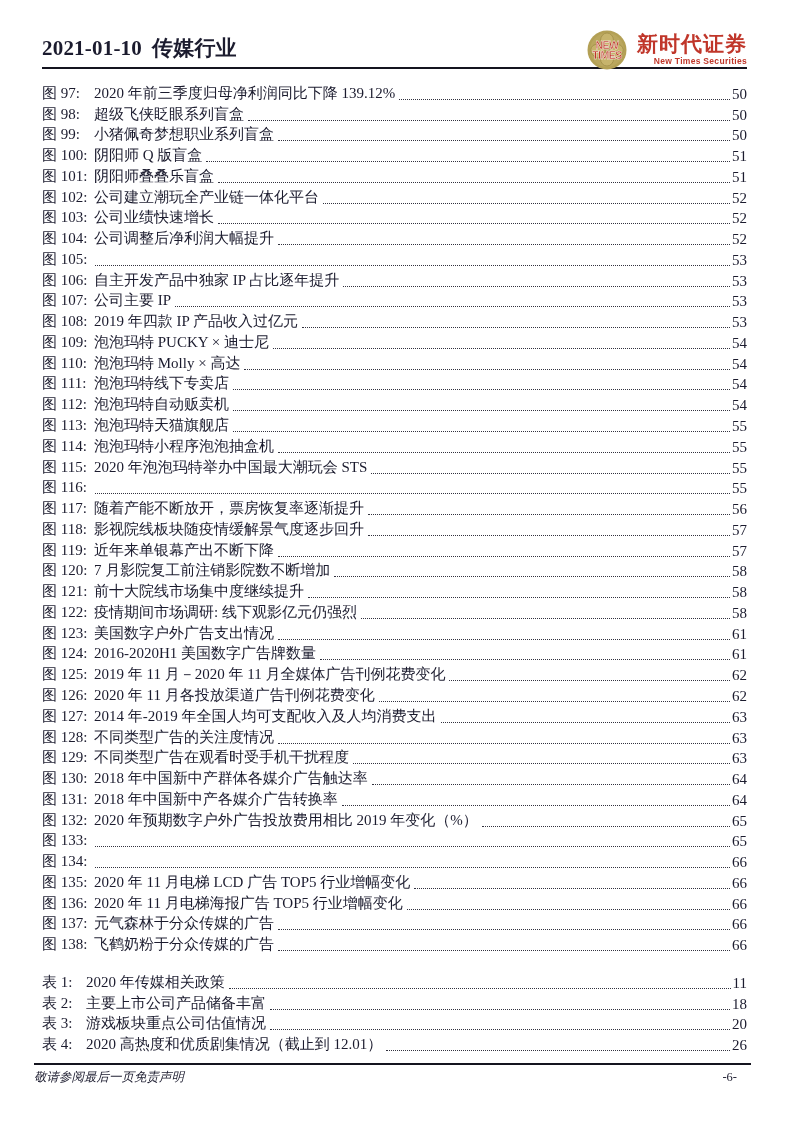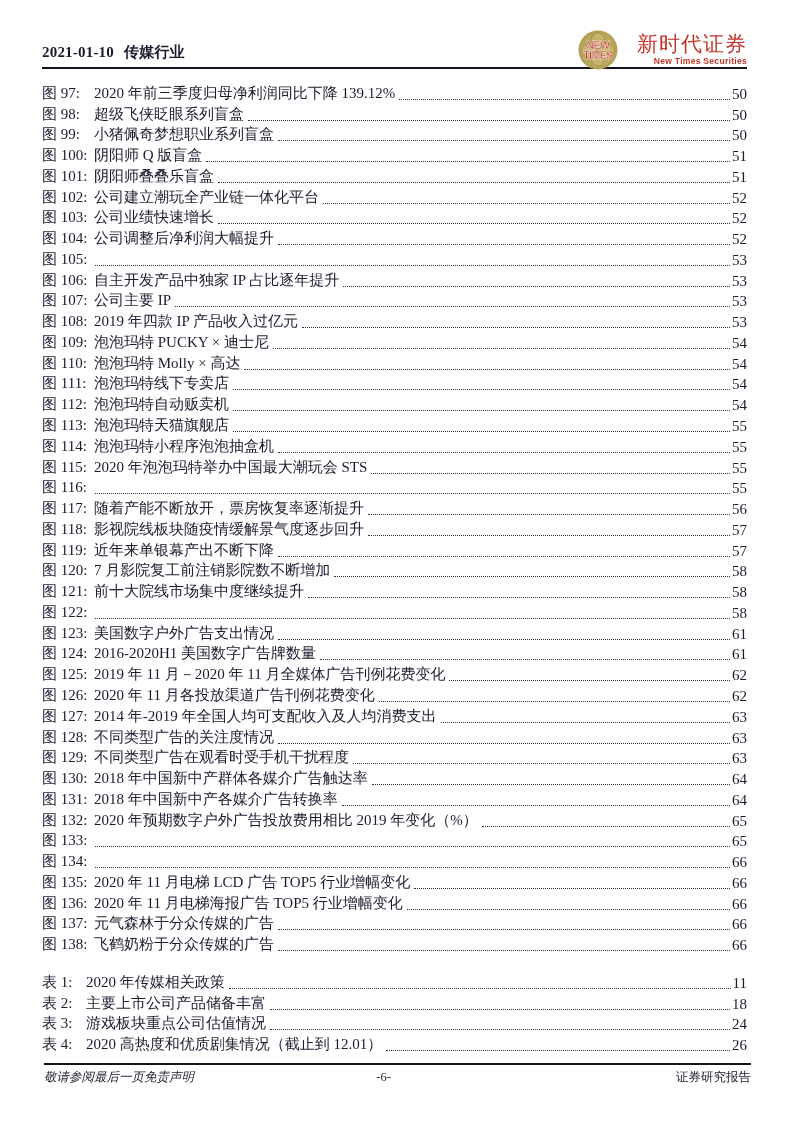--- a/index.html
+++ b/index.html
@@ -17,29 +17,29 @@
     background:#ffffff;
     overflow:hidden;
     padding:28px 46px 0 42px;
   }
   
   .header{
     display:flex;justify-content:space-between;align-items:flex-end;
     height:36px;
   }
   .header-title{
-    font-size:15px;font-weight:bold;letter-spacing:0.2px;
+    font-size:21px;font-weight:bold;letter-spacing:0.2px;
     padding-bottom:2px;
   }
   .header-title .date{margin-right:10px;}
-  .logo{display:flex;align-items:center;gap:19px;position:relative;top:6px;}
+  .logo{display:flex;align-items:center;gap:10px;position:relative;top:6px;}
   .seal{width:40px;height:40px;flex:none;}
   .brand-text{display:flex;flex-direction:column;line-height:1;}
   .brand-cn{
-    color:var(--brand-red);font-size:21px;font-weight:normal;letter-spacing:1px;
+    color:var(--brand-red);font-size:21px;font-weight:bold;letter-spacing:1px;
     font-family:"Liberation Serif","DejaVu Serif",serif;
   }
   .brand-en{
     color:var(--brand-red);font-size:8.5px;font-weight:bold;margin-top:2px;
     font-family:"Liberation Sans","DejaVu Sans",sans-serif;
     align-self:flex-end;letter-spacing:0.3px;
   }
   .header-rule{
     border:none;border-top:2.2px solid var(--rule);
     margin-top:3px;
@@ -57,21 +57,21 @@
   .toc-title{flex:none;padding-right:3px;}
   .toc-dots{
     flex:1;min-width:8px;
     border-bottom:1.6px dotted #32323f;
     margin:0 1px 3px 1px;
   }
   .toc-page{flex:none;padding-left:1px;font-family:Liberation Serif, serif;}
   .tables-list{margin-top:17px;}
   
   .footer{
-    position:absolute;left:44px;right:42px;top:1063px;
+    position:absolute;left:34px;right:42px;top:1063px;
   }
   .footer-rule{border:none;border-top:2.2px solid var(--rule);}
   .footer-row{
     display:flex;align-items:baseline;
     margin-top:4px;font-size:12.5px;
   }
   .footer-disclaimer{flex:1;font-style:italic;}
   .footer-page{flex:0;transform:translateX(-14px);}
   .footer-report{flex:1;text-align:right;}
 </style>
@@ -250,20 +250,21 @@
     <span class="toc-page">58</span>
   </div>
         <div class="toc-row">
     <span class="toc-label">图 121:</span>
     <span class="toc-title">前十大院线市场集中度继续提升</span>
     <span class="toc-dots"></span>
     <span class="toc-page">58</span>
   </div>
         <div class="toc-row">
     <span class="toc-label">图 122:</span>
+    <span class="toc-title">疫情期间市场调研: 线下观影亿元仍强烈</span>
     <span class="toc-dots"></span>
     <span class="toc-page">58</span>
   </div>
         <div class="toc-row">
     <span class="toc-label">图 123:</span>
     <span class="toc-title">美国数字户外广告支出情况</span>
     <span class="toc-dots"></span>
     <span class="toc-page">61</span>
   </div>
         <div class="toc-row">
@@ -365,33 +366,32 @@
         <div class="toc-row">
     <span class="toc-label">表 2:</span>
     <span class="toc-title">主要上市公司产品储备丰富</span>
     <span class="toc-dots"></span>
     <span class="toc-page">18</span>
   </div>
         <div class="toc-row">
     <span class="toc-label">表 3:</span>
     <span class="toc-title">游戏板块重点公司估值情况</span>
     <span class="toc-dots"></span>
-    <span class="toc-page">24</span>
+    <span class="toc-page">20</span>
   </div>
         <div class="toc-row">
     <span class="toc-label">表 4:</span>
     <span class="toc-title">2020 高热度和优质剧集情况（截止到 12.01）</span>
     <span class="toc-dots"></span>
     <span class="toc-page">26</span>
   </div>
       </div>
   </div>
 
   <div class="footer">
     <hr class="footer-rule">
     <div class="footer-row">
       <span class="footer-disclaimer">敬请参阅最后一页免责声明</span>
       <span class="footer-page">-6-</span>
-      <span class="footer-report">证券研究报告</span>
     </div>
   </div>
 
 </div>
 
 </body></html>

